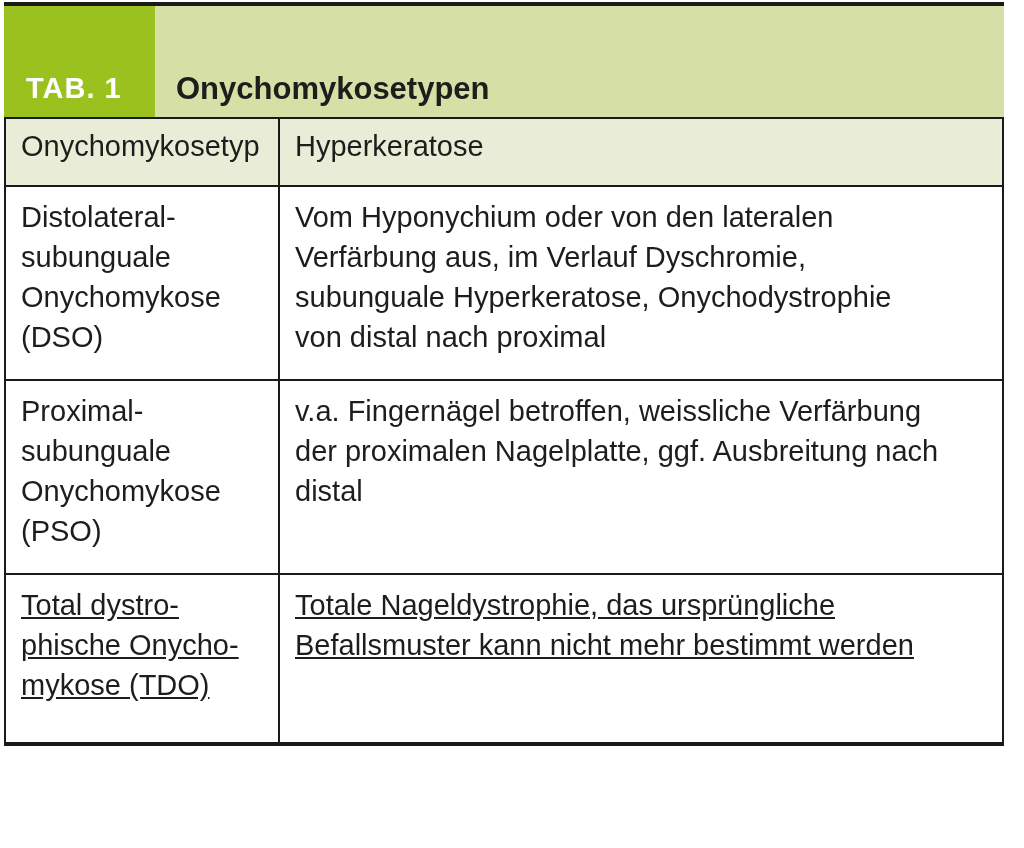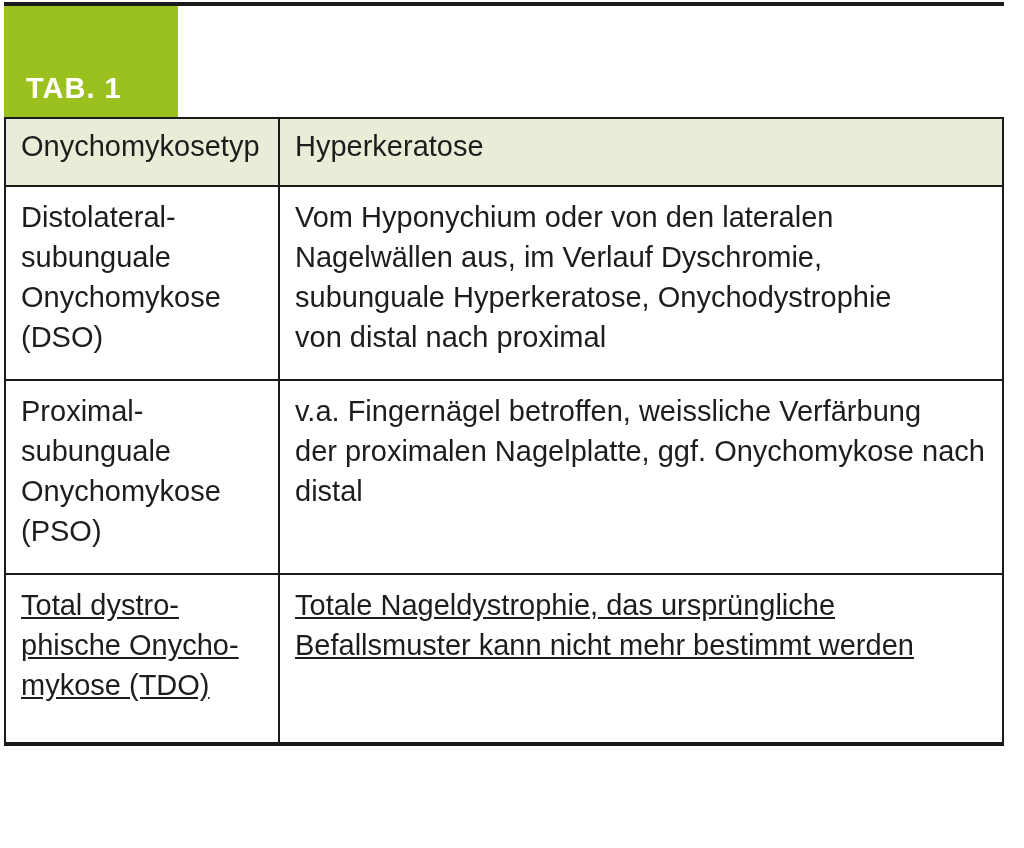--- a/index.html
+++ b/index.html
@@ -24,21 +24,21 @@
   .top-bar{
     height:4px;
     background:var(--border-black);
   }
   .band{
     display:flex;
     height:111px;
     align-items:stretch;
   }
   .band-tag{
-    width:174px;
+    width:151px;
     background:var(--accent-green);
     display:flex;
     align-items:flex-end;
     padding:0 0 14px 22px;
   }
   .band-tag span{
     color:#ffffff;
     font-weight:bold;
     font-size:29px;
     letter-spacing:1px;
@@ -90,51 +90,54 @@
 </head>
 <body>
 
 <div class="frame">
   <div class="top-bar"></div>
 
   <div class="band">
     <div class="band-tag">
       <span>TAB. 1</span>
     </div>
+    <div class="band-title">
+      <span>Onychomykosetypen</span>
+    </div>
   </div>
 
   <table>
     <colgroup>
         <col class="c-type">
         <col class="c-pattern">
       </colgroup>
     <thead>
       <tr>
         <th>Onychomykosetyp</th>
         <th>Hyperkeratose</th>
       </tr>
     </thead>
     <tbody>
       <tr>
         <td>Distolateral-
 subunguale
 Onychomykose
 (DSO)</td>
         <td>Vom Hyponychium oder von den lateralen
-Nagelwällen aus, im Verlauf Dyschromie,
+Verfärbung aus, im Verlauf Dyschromie,
 subunguale Hyperkeratose, Onychodystrophie
 von distal nach proximal</td>
       </tr>
       <tr>
         <td>Proximal-
 subunguale
 Onychomykose
 (PSO)</td>
         <td>v.a. Fingernägel betroffen, weissliche Verfärbung
-der proximalen Nagelplatte, ggf. Onychomykose nach
+der proximalen Nagelplatte, ggf. Ausbreitung nach
 distal</td>
       </tr>
       <tr>
         <td>Total dystro-
 phische Onycho-
 mykose (TDO)</td>
         <td>Totale Nageldystrophie, das ursprüngliche
 Befallsmuster kann nicht mehr bestimmt werden</td>
       </tr>
     </tbody>

